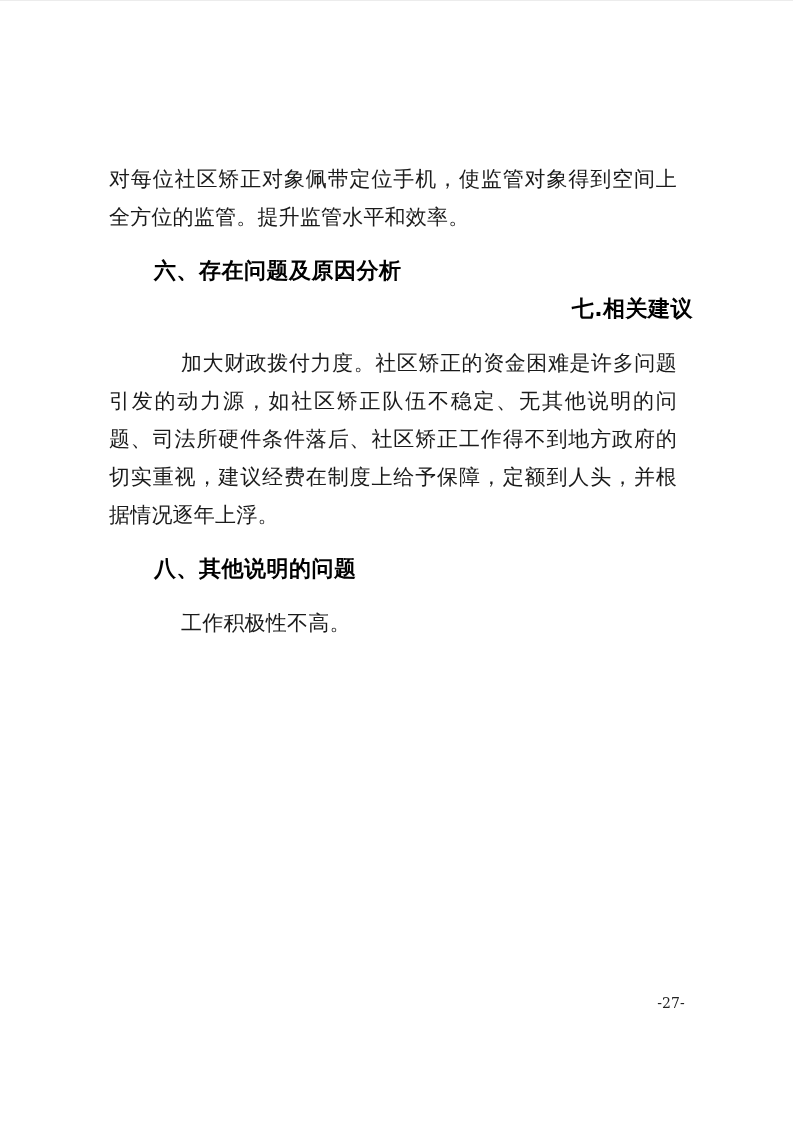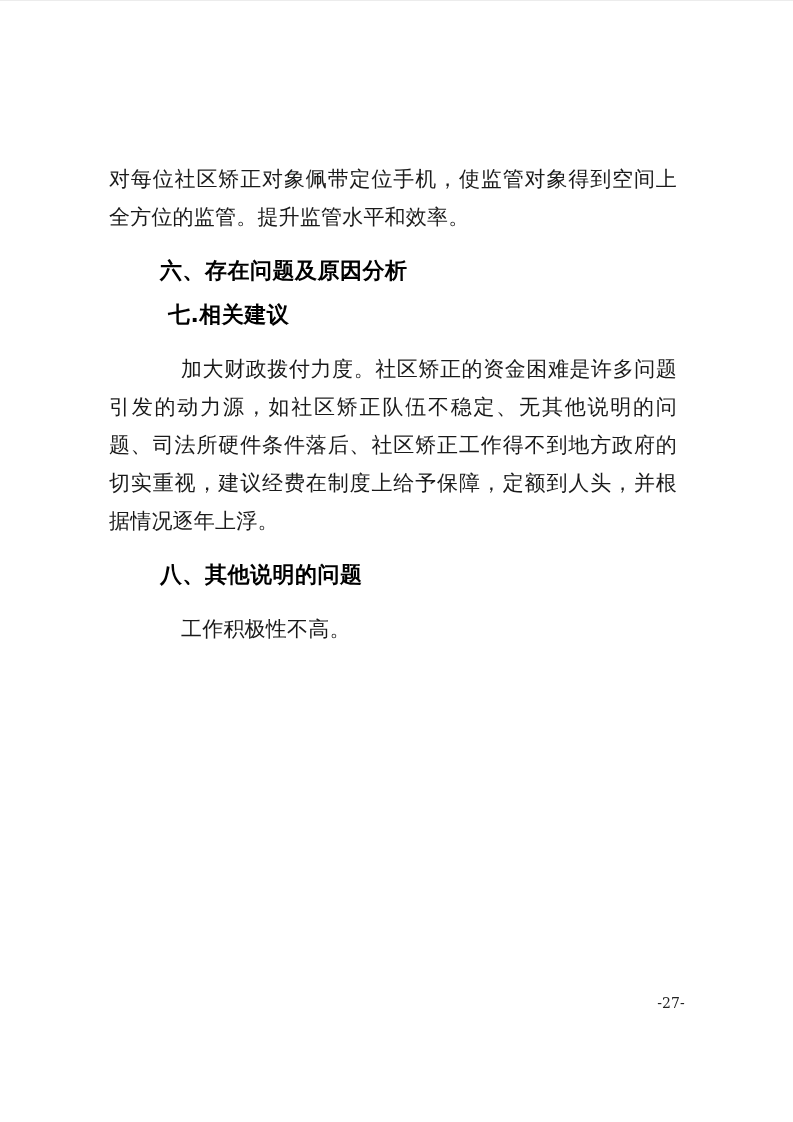--- a/index.html
+++ b/index.html
@@ -30,32 +30,33 @@
     letter-spacing: 0.2px;
   }
   .para {
     margin: 16px;
     text-indent: 72px;
   }
   .para.no-indent {
     text-indent: 0;
   }
   .heading {
-    margin: 6px;
+    margin: 0;
     font-family: "DejaVu Sans", "Liberation Sans", sans-serif;
     font-weight: bold;
     font-size: 22px;
     line-height: 38px;
     text-indent: 61px;
     text-align: left;
     color: #000000;
     letter-spacing: 0.5px;
   }
   .heading.h7 {
     text-indent: 69px;
+    text-align: right;
   }
   .page-number {
     position: absolute;
     top: 991px;
     left: 646px;
     width: 50px;
     text-align: center;
     font-size: 14px;
     line-height: 22px;
     color: #222222;

